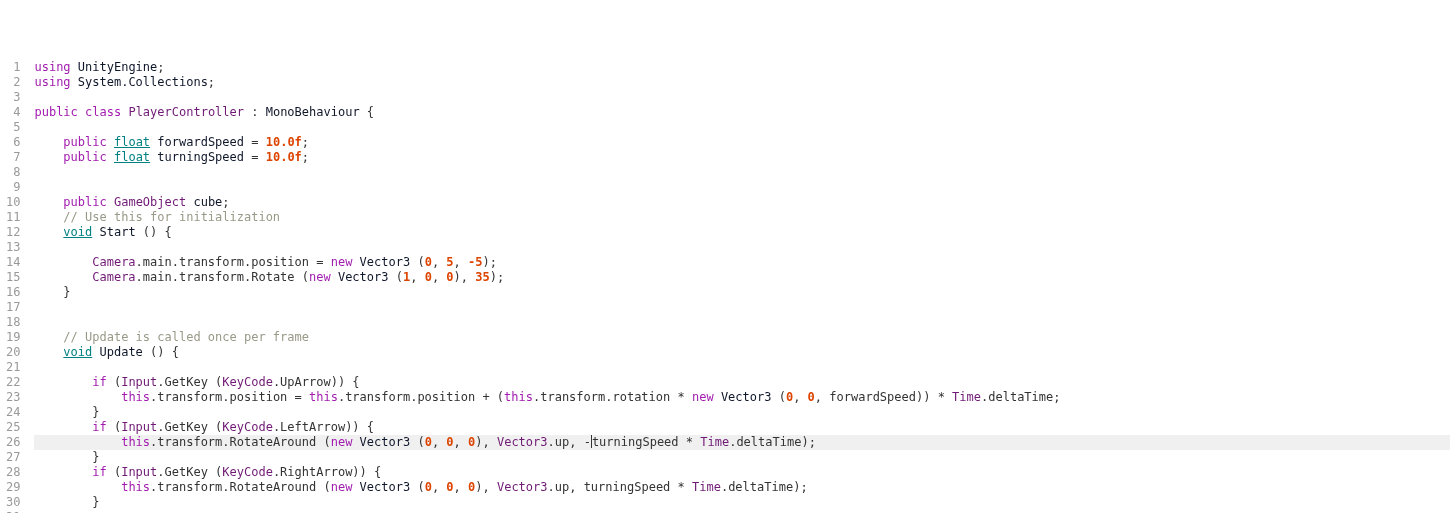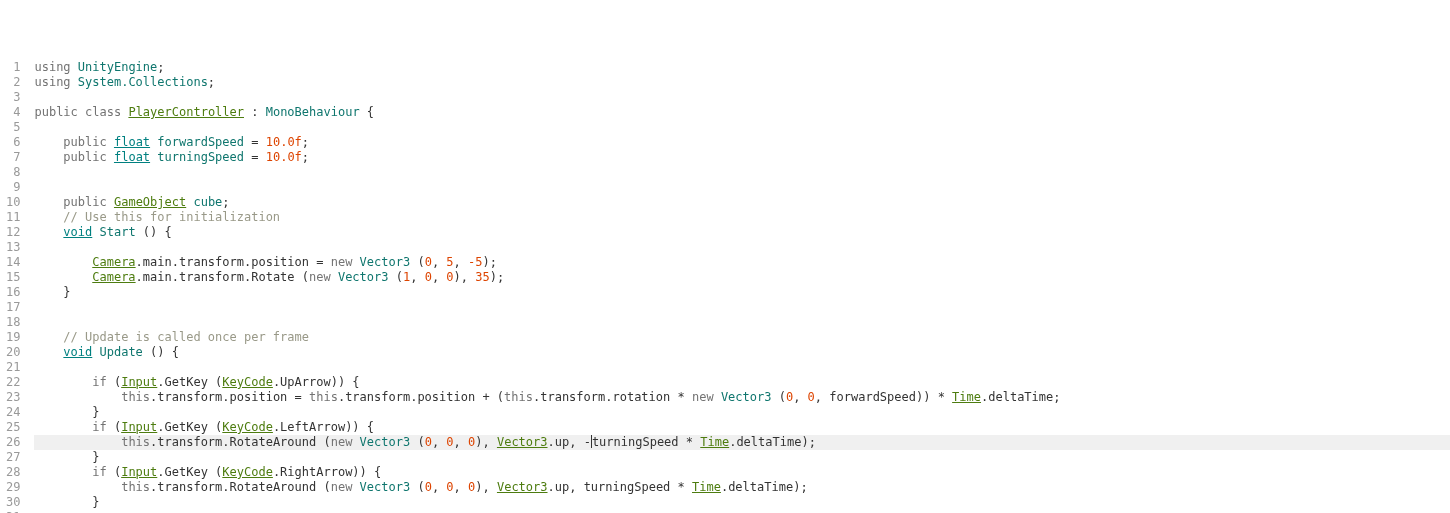--- a/index.html
+++ b/index.html
@@ -34,27 +34,27 @@
     .code-lines {
       flex: 1;
       padding-left: 6px;
     }
     .line {
       height: 15px;
     }
     .line.highlighted {
       background: #f0f0f0;
     }
-    .kw { color: #737373; }
+    .kw { color: #a21caf; }
     .type { color: #008080; text-decoration: underline; }
-    .classname { color: #4d7c0f; font-weight: 500; text-decoration: underline; }
-    .num { color: #dd4400; }
+    .classname { color: #701a75; font-weight: 500; }
+    .num { color: #dd4400; font-weight: bold; }
     .comment { color: #999988; }
     .punct { color: #333333; }
-    .ident { color: #0f766e; }
+    .ident { color: #0f172a; }
     .cursor {
       display: inline-block;
       width: 1px;
       height: 13px;
       background: #333333;
       vertical-align: middle;
       position: relative;
       top: -1px;
     }
   </style>

